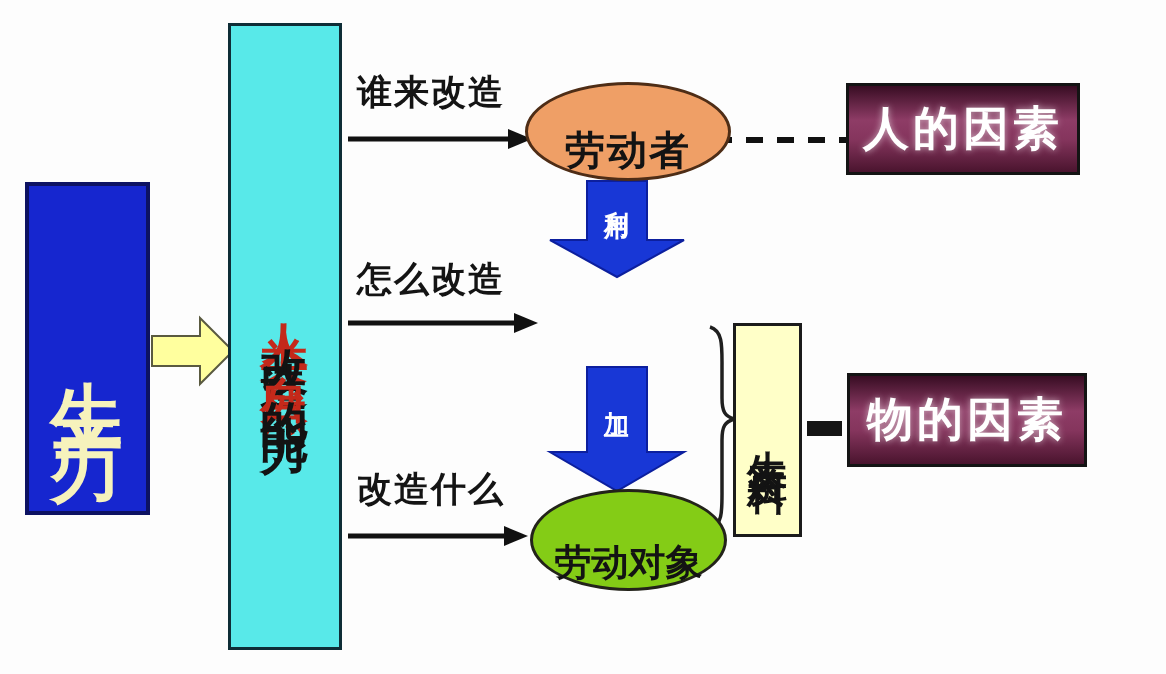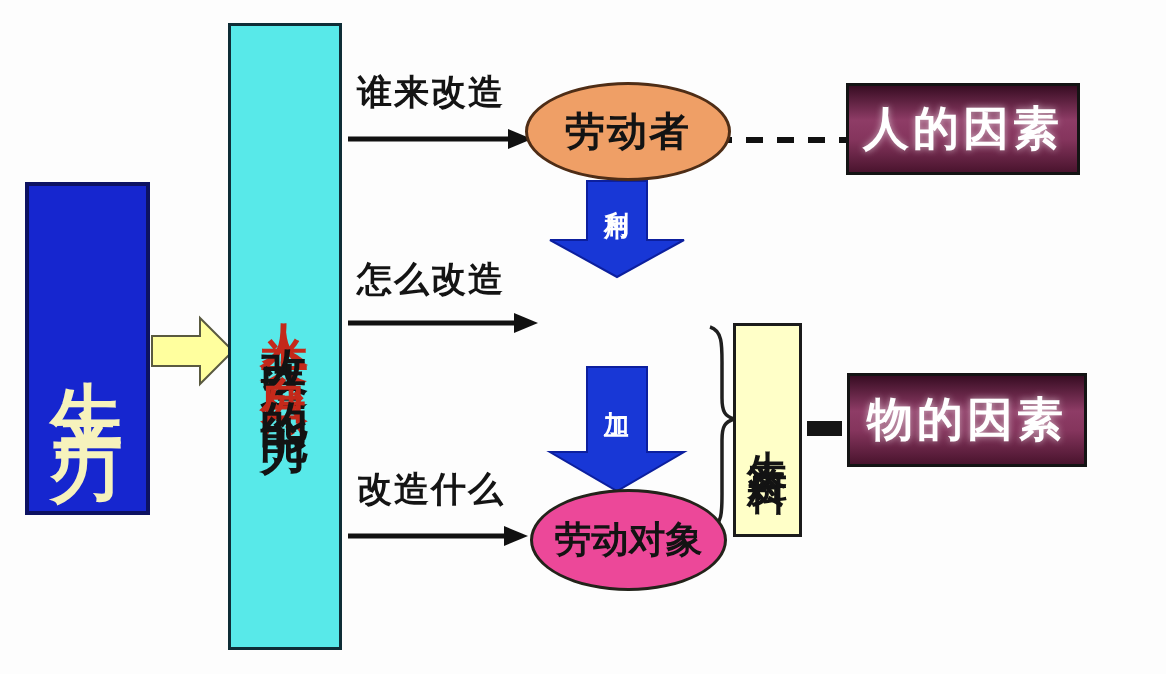--- a/index.html
+++ b/index.html
@@ -23,24 +23,24 @@
   .seg-red{color:#c4291a;}
   .seg-black{color:#131313;}
 
   
   .qlabel{position:absolute;font-size:35px;font-weight:bold;color:#141414;letter-spacing:2px;white-space:nowrap;}
   #q-who{left:357px;top:69px;}
   #q-how{left:357px;top:256px;}
   #q-what{left:357px;top:458px;margin-top:8px;}
 
   
-  .ellipse{position:absolute;border-radius:50%;display:flex;align-items:center;justify-content:center;box-sizing:border-box;font-weight:bold;color:#131313;white-space:nowrap;}
+  .ellipse{position:absolute;border-radius:50%;display:flex;align-items:flex-end;justify-content:center;box-sizing:border-box;font-weight:bold;color:#131313;white-space:nowrap;}
   #laborer{left:525px;top:82px;width:206px;height:99px;background:#ef9f66;border:3px solid #4e2d16;font-size:40px;letter-spacing:2px;}
   #tools{left:537px;top:277px;width:196px;height:90px;background:#ffffc8;border:3px solid #23231a;font-size:37px;}
-  #objects{left:530px;top:489px;width:197px;height:102px;background:#ec4899;border:3px solid #23231a;font-size:37px;}
+  #objects{left:530px;top:489px;width:197px;height:102px;background:#84cc16;border:3px solid #23231a;font-size:37px;}
 
   
   #means{left:733px;top:323px;width:69px;height:214px;background:#ffffc8;border:3px solid #1b1b1b;}
   #means .vtext{font-size:40px;font-weight:bold;color:#131313;letter-spacing:8px;margin-bottom:-8px;}
 
   
   .factor{position:absolute;display:flex;align-items:center;justify-content:center;box-sizing:border-box;
     background:linear-gradient(180deg,#380d23 0%,#8e3c66 40%,#85355d 62%,#4a142e 100%);
     border:3px solid #141414;color:#ffffff;font-weight:bold;letter-spacing:4px;white-space:nowrap;
     text-shadow:0 0 7px rgba(255,255,255,.6);}

